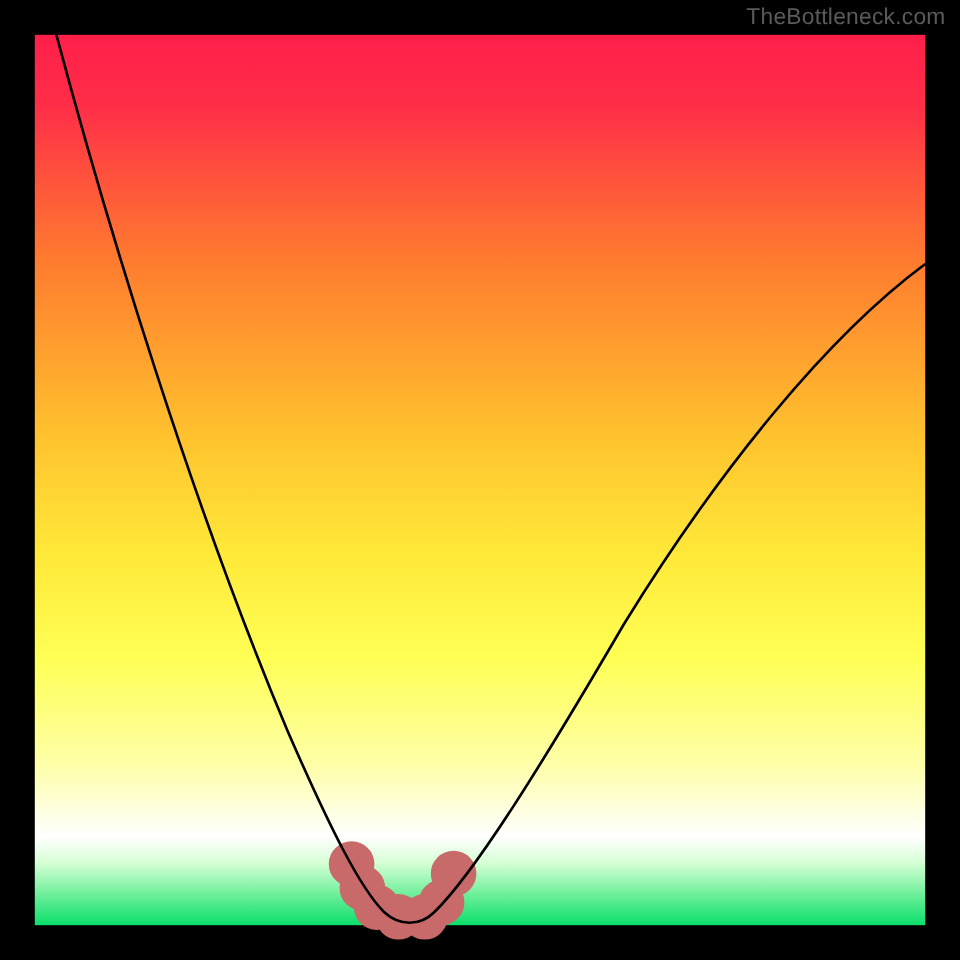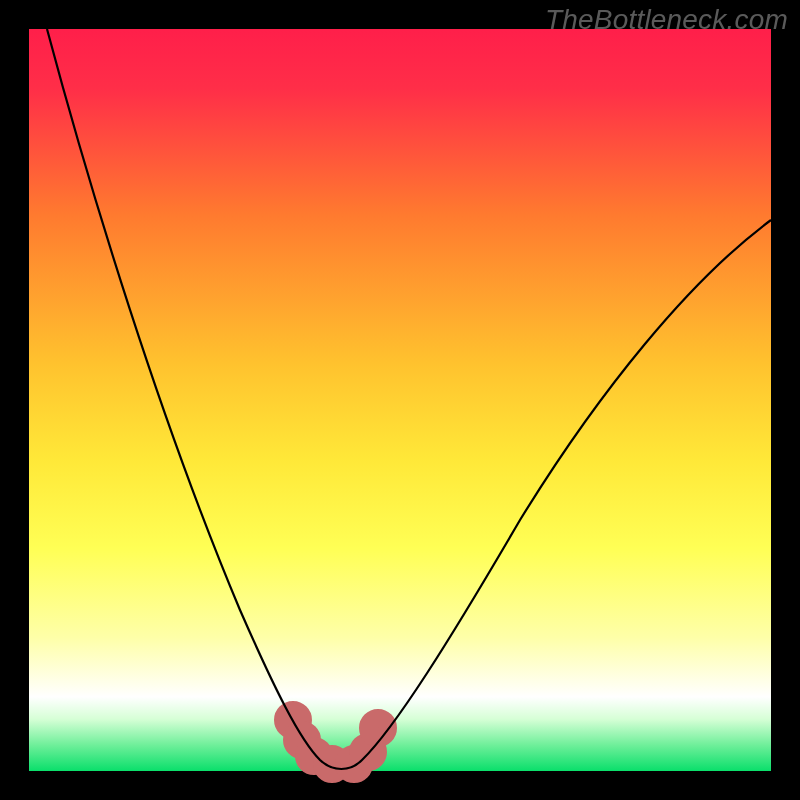--- a/index.html
+++ b/index.html
@@ -14,26 +14,25 @@
   .frame {
     position: relative;
     width: 800px;
     height: 800px;
     background: #000;
   }
   .watermark {
     position: absolute;
     top: 4px;
     right: 12px;
-    font-size: 28px;
+    font-size: 19px;
     color: #5a5a5a;
     font-weight: 400;
     letter-spacing: 0.2px;
     z-index: 3;
-    font-style: italic;
   }
   svg {
     position: absolute;
     top: 0;
     left: 0;
   }
 </style>
 </head>
 <body>
 <div class="frame">

